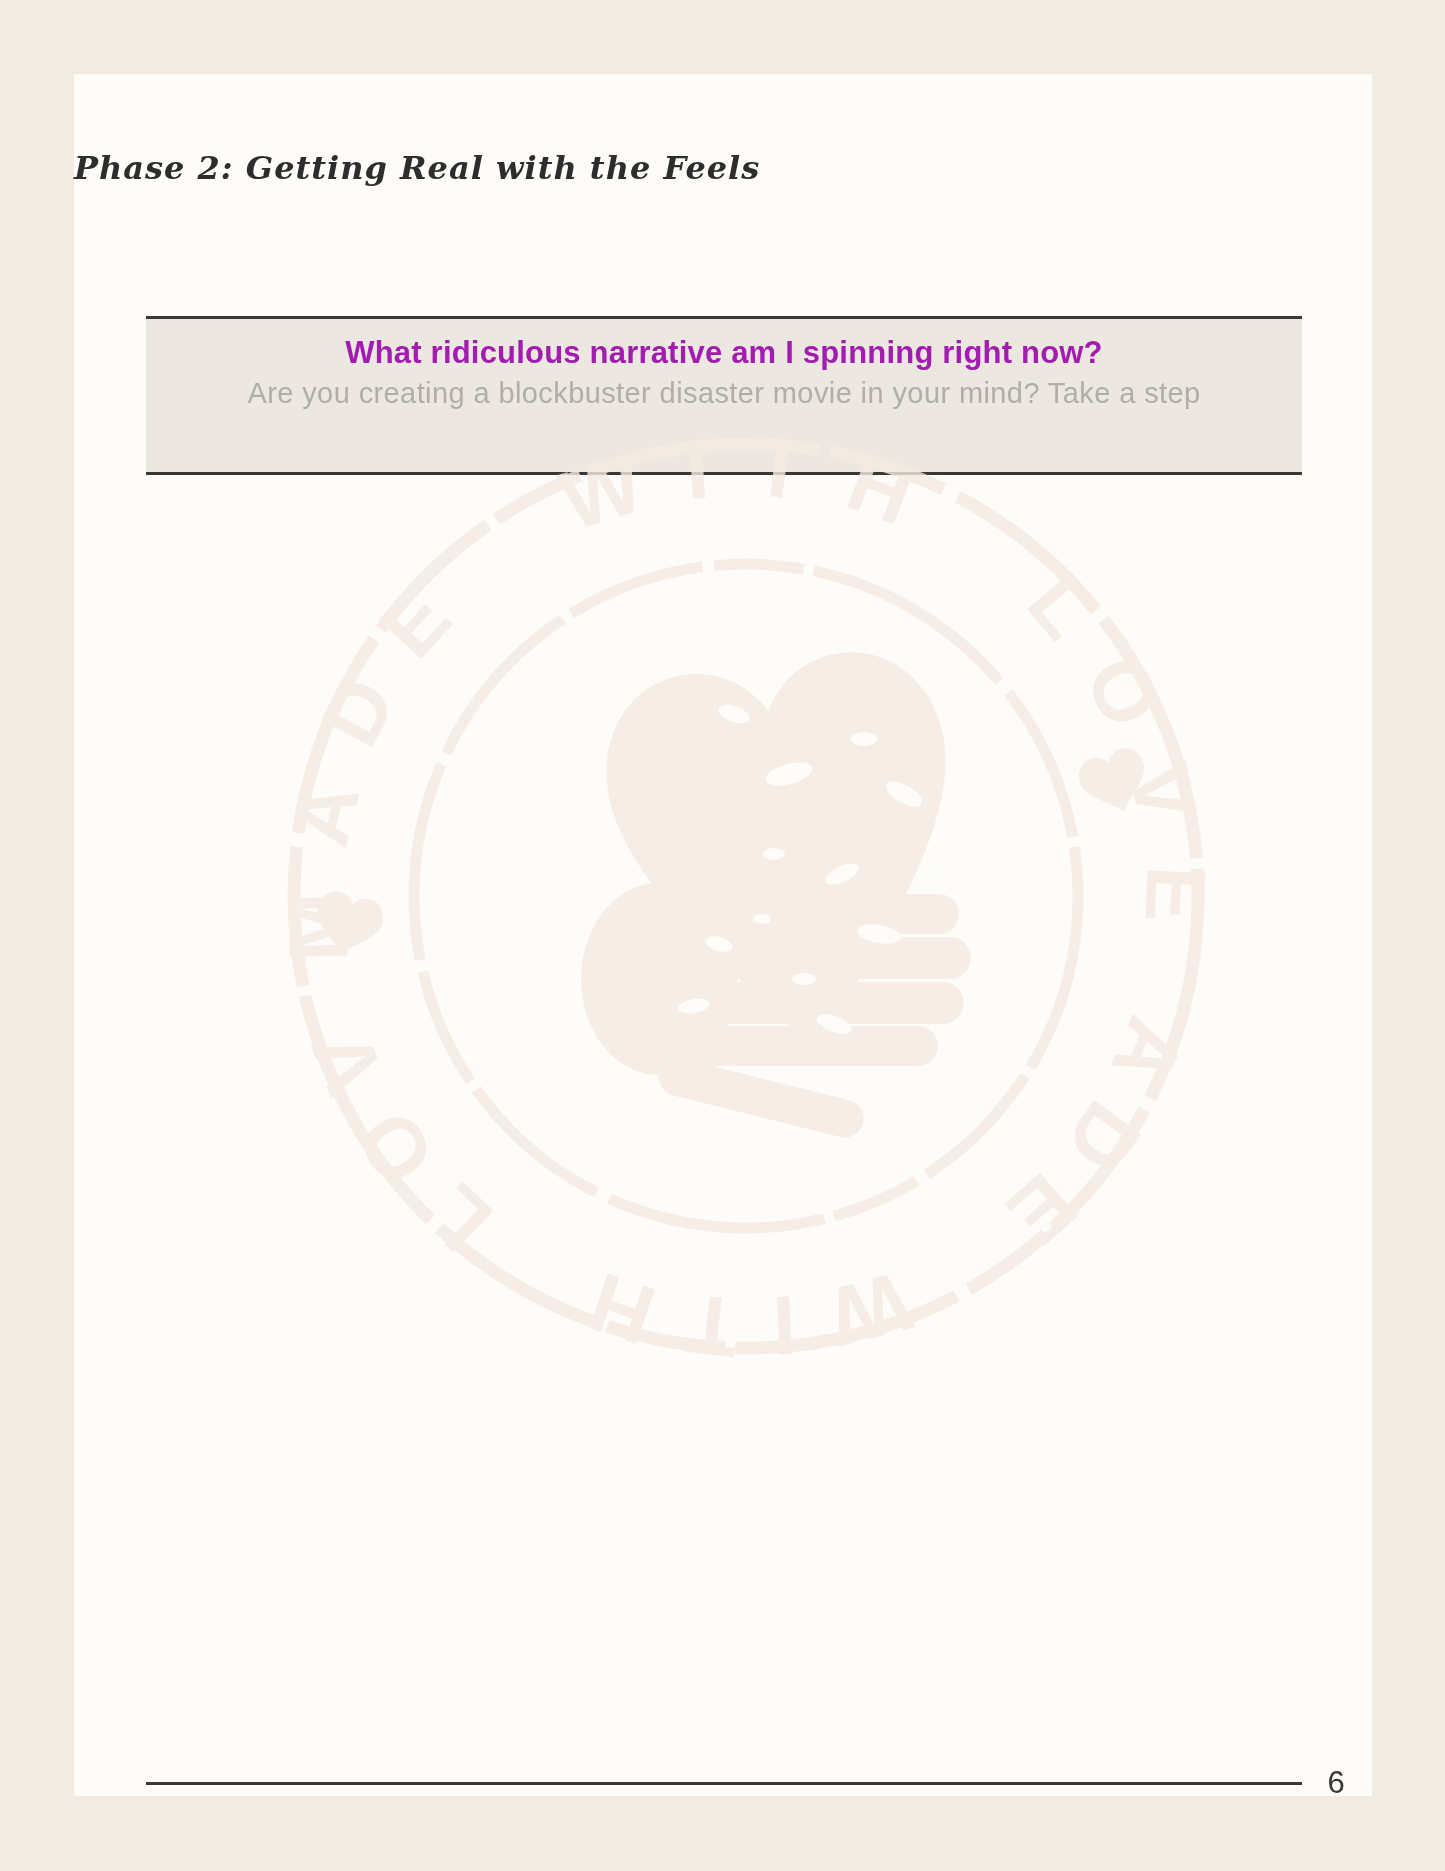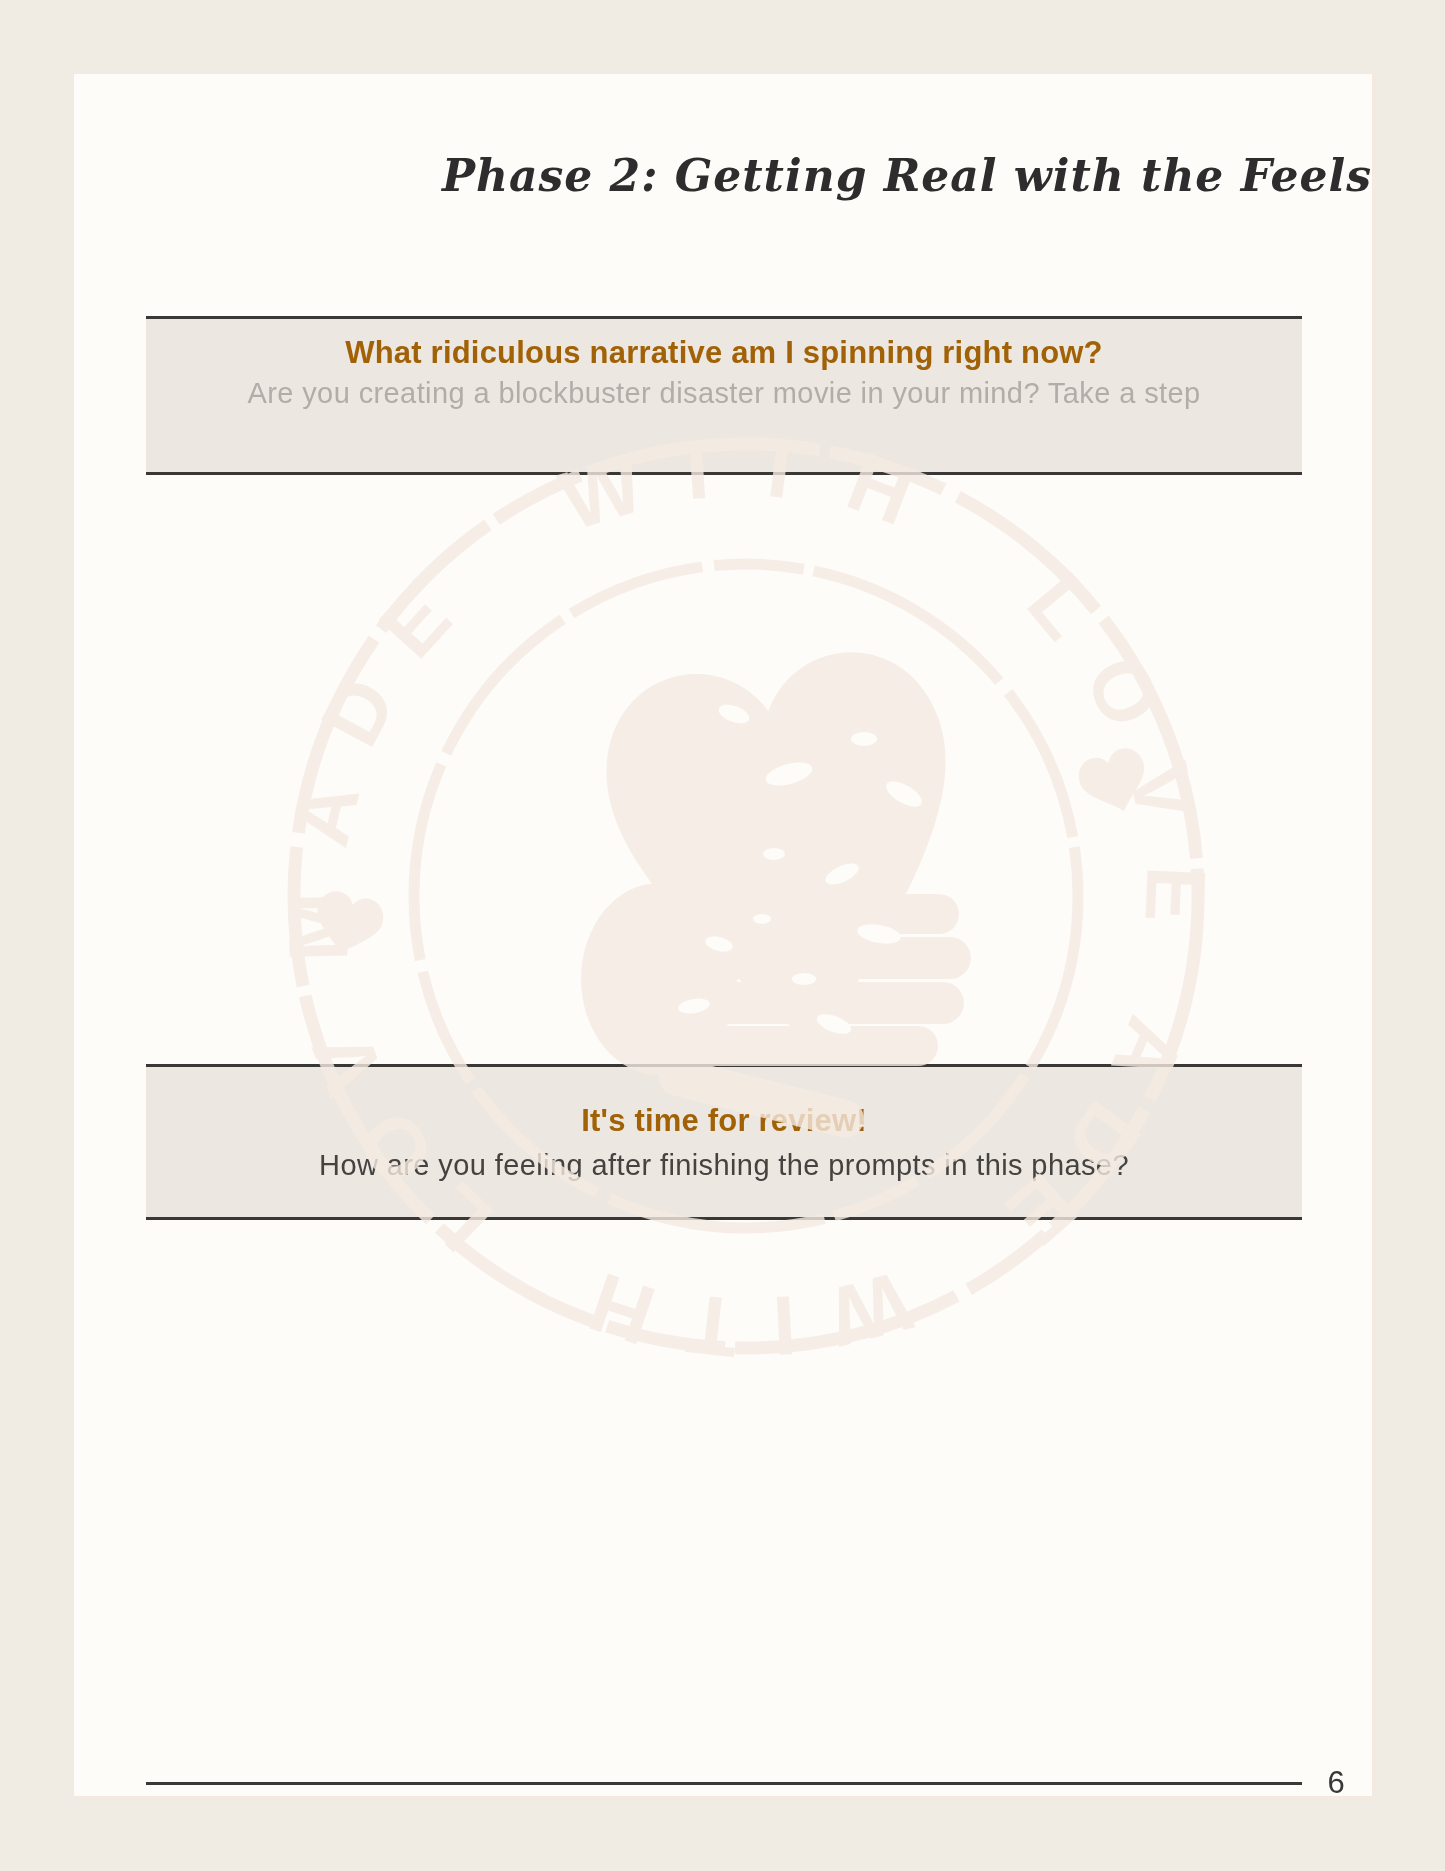--- a/index.html
+++ b/index.html
@@ -12,43 +12,42 @@
   }
   .page{
     position:absolute;left:73px;top:73px;
     width:1300px;height:1724px;
     background:#fdfcf9;
     border:1px solid #f6e8dd;
     box-sizing:border-box;
   }
   .doc-title{
     position:absolute;left:0;top:66px;width:100%;
-    text-align:right;
+    text-align:left;
     font-family:"DejaVu Serif", serif;
     font-style:italic;font-weight:700;
-    font-size:44px;line-height:56px;
+    font-size:32px;line-height:56px;
     letter-spacing:1px;
     color:#2e2c2d;
-    margin-top:8px;
   }
   .prompt-box{
     position:absolute;left:72px;width:1156px;
     box-sizing:border-box;
     background:#ece7e1;
     border-top:3px solid #3a3837;
     border-bottom:3px solid #3a3837;
     text-align:center;
   }
   .box1{top:242px;height:159px;padding-top:13px;}
   .box2{top:990px;height:156px;padding-top:33px;}
   .prompt-box h2{
     margin:0;
     font-size:31px;line-height:42px;
     font-weight:bold;
-    color:#a16207;
+    color:#a21caf;
     letter-spacing:0.2px;
   }
   .hint{
     margin:0;
     font-size:29px;line-height:38px;
     font-weight:300;
     color:#b2adaa;
     letter-spacing:0.4px;
   }
   .review-sub{
@@ -93,24 +92,20 @@
 
     <div class="doc-title">Phase 2: Getting Real with the Feels</div>
 
     <section class="prompt-box box1">
       <h2>What ridiculous narrative am I spinning right now?</h2>
       <p class="hint">Are you creating a blockbuster disaster movie in your mind? Take a step</p>
     </section>
 
     <div style="position:absolute;left:72px;top:401px;width:1156px;height:589px;"></div>
 
-    <section class="prompt-box box2">
-      <h2>It's time for review!</h2>
-      <p class="review-sub">How are you feeling after finishing the prompts in this phase?</p>
-    </section>
 
     <div style="position:absolute;left:72px;top:1146px;width:1156px;height:562px;"></div>
 
     <div class="footer-rule"></div>
 
     <div class="page-number">6</div>
 
     <svg class="watermark" viewBox="0 0 1300 1724">
       <defs>
         <path id="wm-arc-top" d="M 273.5 856.9 A 400 400 0 1 1 1070.5 856.9"></path>

